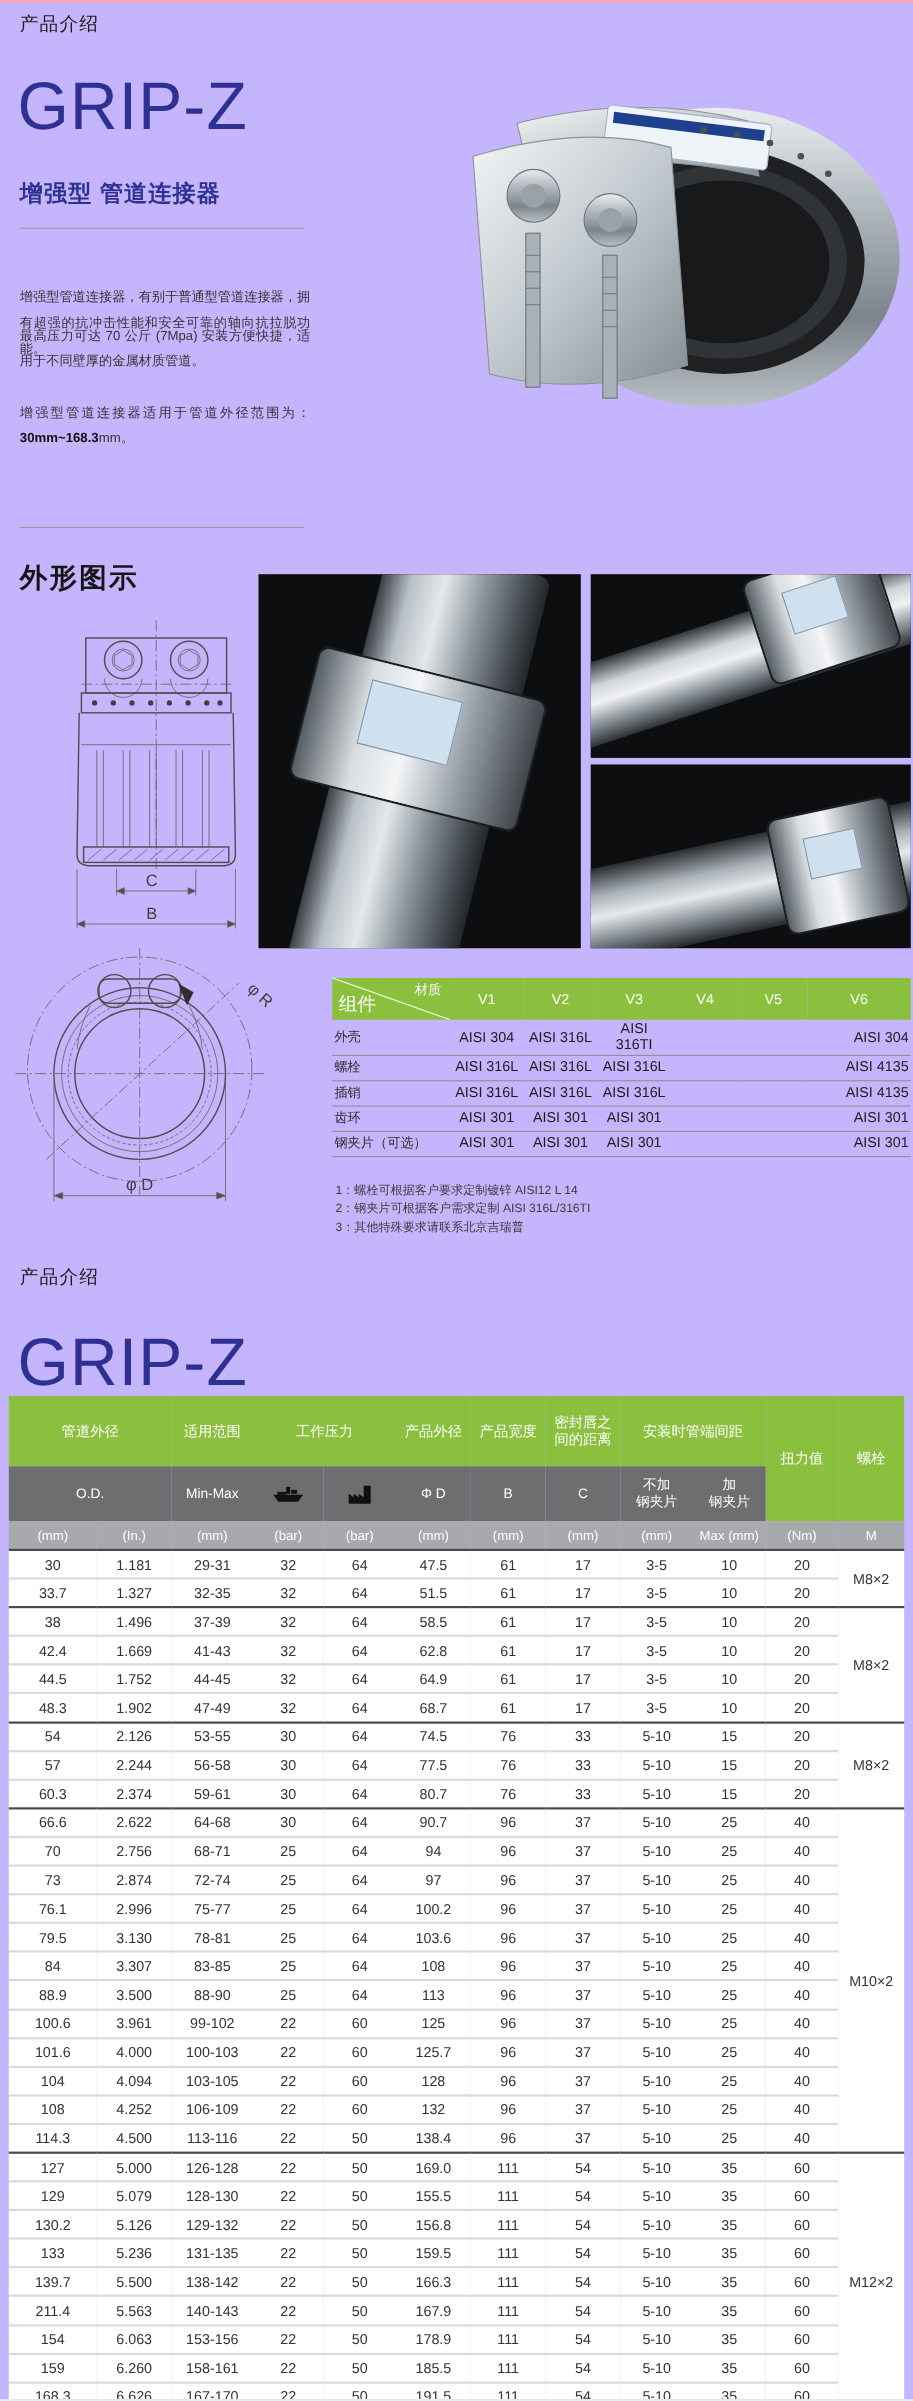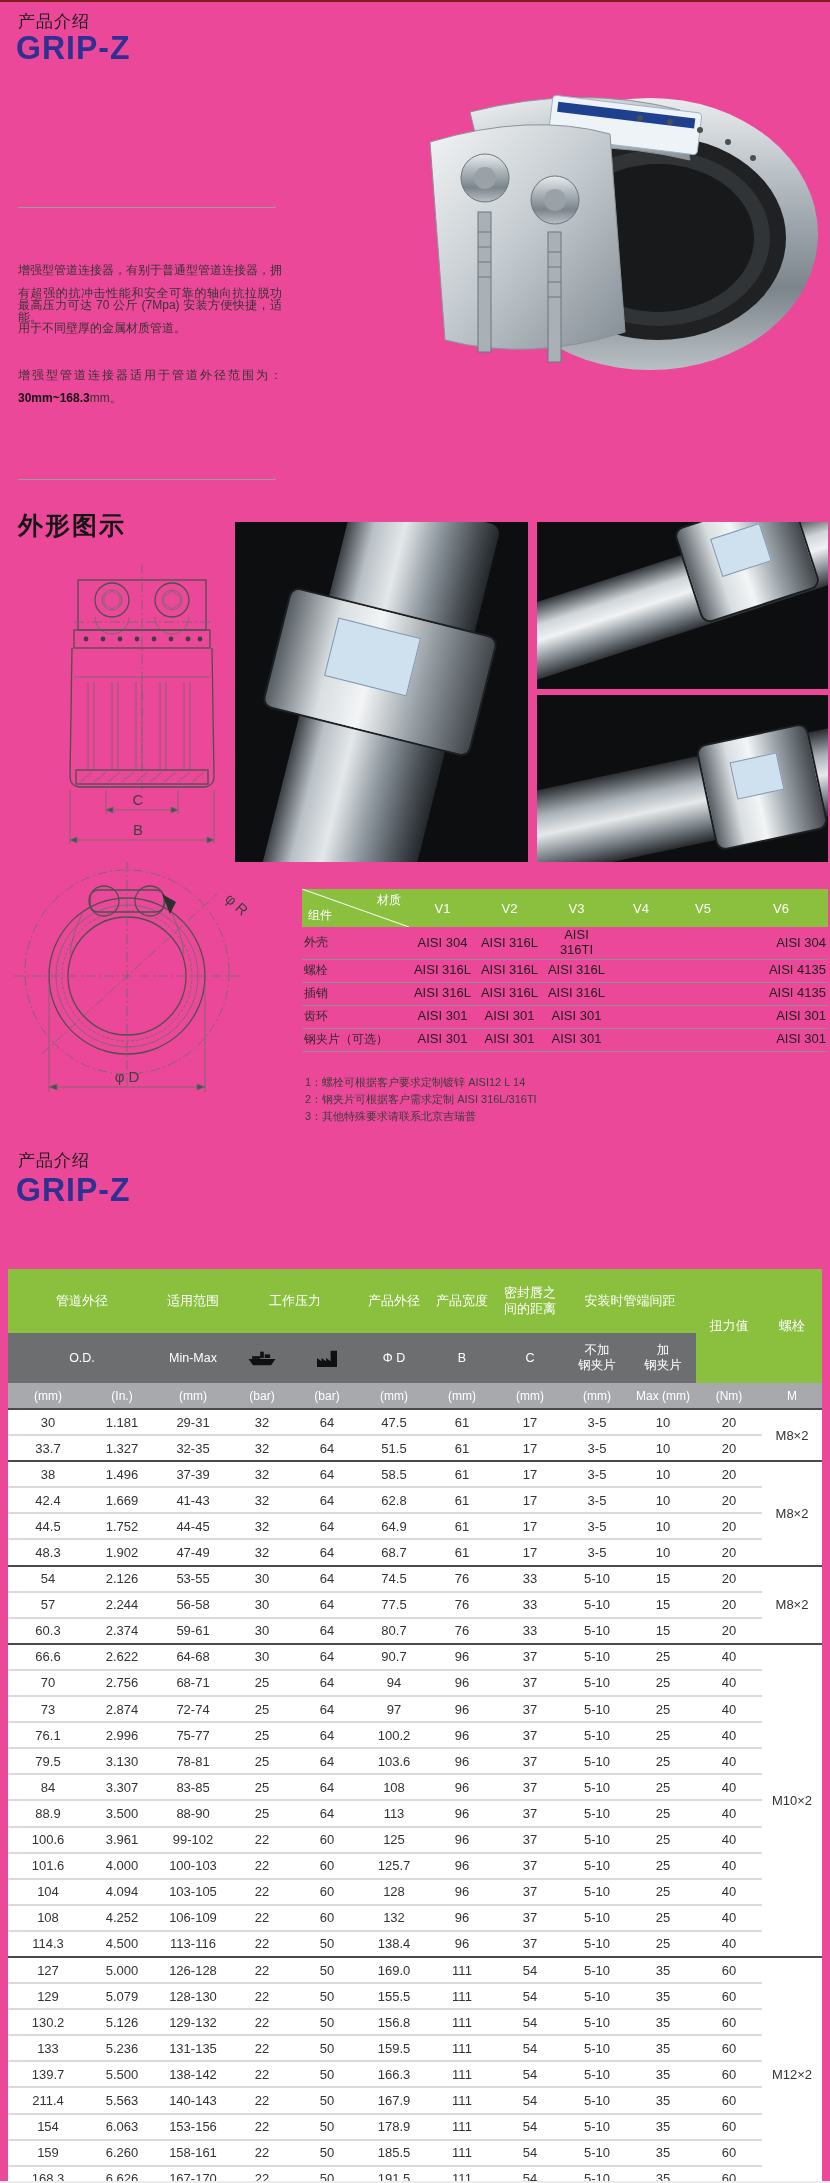--- a/index.html
+++ b/index.html
@@ -1,24 +1,24 @@
 <!DOCTYPE html>
 <html><head>
 <meta charset="utf-8">
 <style>
   * { margin:0; padding:0; box-sizing:border-box; }
   body { background:#ffffff; font-family:"Liberation Sans", sans-serif; }
-  .page { position:relative; width:830px; height:2183px; background:#ec4899; overflow:hidden;
-          border-top:2px solid #7f1d1d; border-bottom:2px solid #ececec; }
+  .page { position:relative; width:830px; height:2183px; background:#c4b5fd; overflow:hidden;
+          border-top:2px solid #fca5a5; border-bottom:2px solid #ececec; }
 
   
   .kicker { position:absolute; left:18px; font-size:17px; color:#1c1c1c; letter-spacing:1px; }
   .kicker.k1 { top:8px; } .kicker.k2 { top:1147px; }
-  .brand { position:absolute; left:16px; font-size:32px; font-weight:bold; color:#2e3192;
-           letter-spacing:1px; transform:scaleY(1.02); }
+  .brand { position:absolute; left:16px; font-size:60px; font-weight:normal; color:#2e3192;
+           letter-spacing:1px; transform:scaleY(1.02);margin-top:32px; }
   .brand.b1 { top:28px; } .brand.b2 { top:1170px; }
 
   
   .intro-head { position:absolute; left:18px; top:160px; width:262px; font-size:21px;
                 font-weight:bold; color:#2e3192; letter-spacing:1px; }
   .rule { position:absolute; left:18px; width:258px; border-top:1px solid #9a9aa0; }
   .r1 { top:205px; } .r2 { top:477px; }
   .para { position:absolute; left:18px; width:264px; font-size:12px; line-height:1.95;
           color:#343434; text-align:justify; }
   .p1 { top:216px;margin-top:41px; } .p2 { top:292px; } .p3 { top:362px; }
@@ -56,21 +56,21 @@
 
   
   .mat-wrap { position:absolute; left:302px; top:887px; width:526px; }
   table.mat { width:100%; border-collapse:collapse; table-layout:fixed; }
   .mat thead th { background:#8ac03d; color:#fff; font-weight:normal; font-size:13px; height:38px; }
   .mat .corner { position:relative; text-align:left;
      background:
        linear-gradient(to top right, transparent calc(50% - 1px), rgba(255,255,255,.95) 50%, transparent calc(50% + 1px)),
        #8ac03d; }
   .mat .corner .tr { position:absolute; top:3px; right:8px; font-size:12px; }
-  .mat .corner .bl { position:absolute; bottom:3px; left:6px; font-size:12px; }
+  .mat .corner .bl { position:absolute; bottom:3px; left:6px; font-size:17px; }
   .mat tbody th { font-size:12px; font-weight:normal; color:#2b2b2b; text-align:left; padding-left:2px; }
   .mat tbody td { font-size:13px; color:#1d1d1d; text-align:center; white-space:pre-line; line-height:1.1; }
   .mat tbody tr { height:23px; border-bottom:1px solid #8f9093; }
   .mat tbody tr.tall { height:32px; }
   .mat tbody td:last-child { text-align:right; padding-right:2px; }
 
   .notes { position:absolute; left:305px; top:1072px; width:520px; color:#3c3c3c; }
   .notes .nt { font-size:12px; font-weight:bold; color:#222; margin-bottom:1px; }
   .notes div.it { font-size:11px; line-height:1.55; }
 
@@ -144,20 +144,21 @@
       <g fill="#4a4f54">
           <circle cx="390" cy="36" r="3"></circle>
           <circle cx="420" cy="40" r="3"></circle>
           <circle cx="450" cy="48" r="3"></circle>
           <circle cx="478" cy="60" r="3"></circle>
           <circle cx="503" cy="76" r="3"></circle>
         </g>
     </svg>
   </div>
 
+  <div class="intro-head">增强型 管道连接器</div>
   <div class="rule r1"></div>
   <p class="para p1">增强型管道连接器，有别于普通型管道连接器，拥有超强的抗冲击性能和安全可靠的轴向抗拉脱功能。</p>
   <p class="para p2">最高压力可达 70 公斤 (7Mpa) 安装方便快捷，适用于不同壁厚的金属材质管道。</p>
   <p class="para p3"><span>增强型管道连接器适用于管道外径范围为：</span><b>30mm~168.3</b><span>mm。</span></p>
   <div class="rule r2"></div>
 
   <div class="sec-head">外形图示</div>
 
   <div class="draw1">
     <svg width="185" height="295" viewBox="0 0 185 295">

